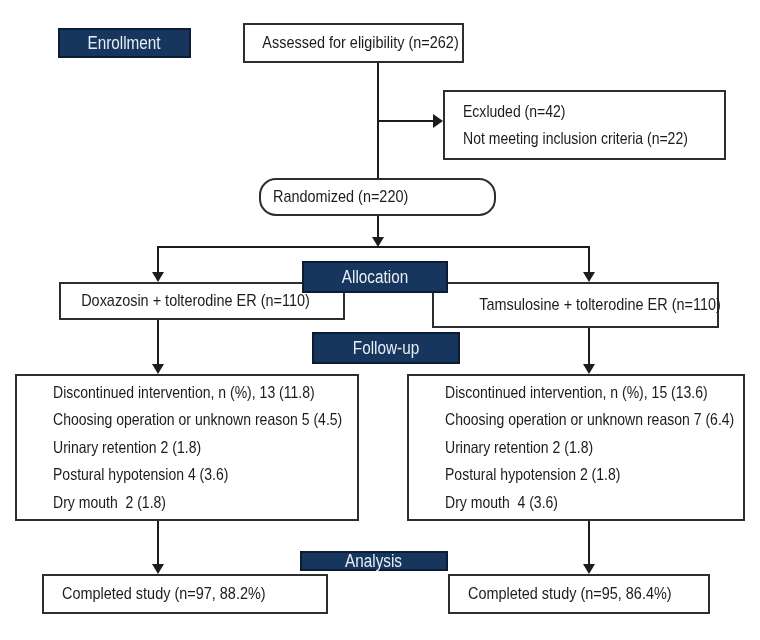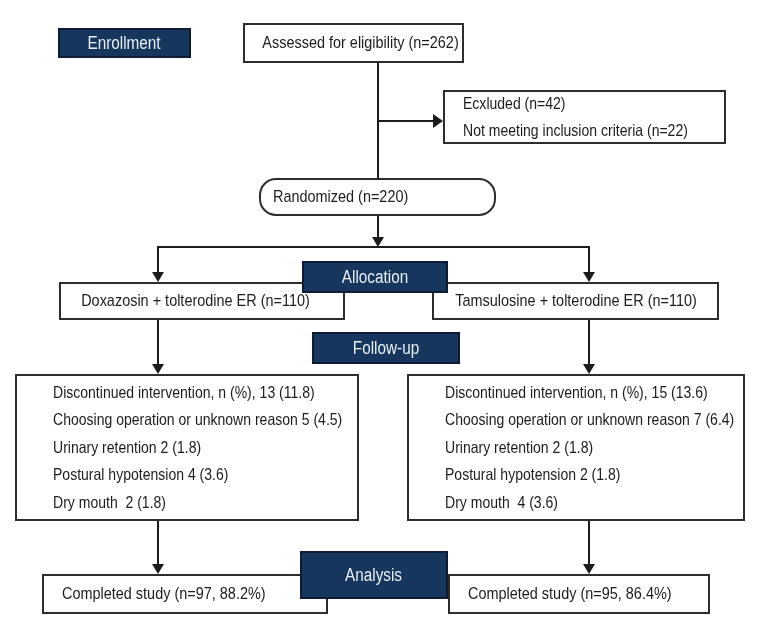--- a/index.html
+++ b/index.html
@@ -48,21 +48,21 @@
 
   <div class="stageLabel" style="left:58px;top:28px;width:133px;height:30px;">
     <span class="txt">Enrollment</span>
   </div>
   <div class="stageLabel" style="left:302px;top:261px;width:146px;height:32px;">
     <span class="txt">Allocation</span>
   </div>
   <div class="stageLabel" style="left:312px;top:332px;width:148px;height:32px;">
     <span class="txt">Follow-up</span>
   </div>
-  <div class="stageLabel" style="left:300px;top:551px;width:148px;height:48px;">
+  <div class="stageLabel" style="left:300px;top:551px;width:148px;height:20px;">
     <span class="txt">Analysis</span>
   </div>
 
   <div class="line" style="left:377px;top:63px;width:2px;height:115px;"></div>
   <div class="line" style="left:378px;top:120px;width:56px;height:2px;"></div>
   <div class="arrowR" style="left:433px;top:114px;"></div>
 
   <div class="line" style="left:377px;top:216px;width:2px;height:23px;"></div>
   <div class="arrowD" style="left:372px;top:237px;"></div>
   <div class="line" style="left:157px;top:246px;width:433px;height:2px;"></div>
@@ -79,33 +79,33 @@
 
   <div class="line" style="left:157px;top:521px;width:2px;height:44px;"></div>
   <div class="arrowD" style="left:152px;top:564px;"></div>
   <div class="line" style="left:588px;top:521px;width:2px;height:44px;"></div>
   <div class="arrowD" style="left:583px;top:564px;"></div>
 
   <div class="box" style="left:243px;top:23px;width:221px;height:40px;">
     <span class="txt">Assessed for eligibility (n=262)</span>
   </div>
 
-  <div class="box list" style="left:443px;top:90px;width:283px;height:54px;padding-left:18px;">
+  <div class="box list" style="left:443px;top:90px;width:283px;height:70px;padding-left:18px;">
     <span class="txt">Ecxluded (n=42)</span>
     <span class="txt">Not meeting inclusion criteria (n=22)</span>
   </div>
 
   <div class="box" style="left:259px;top:178px;width:237px;height:38px;border-radius:17px;">
     <span class="txt">Randomized (n=220)</span>
   </div>
 
   <div class="box" style="left:43px;top:282px;width:286px;height:38px;margin-left:16px;">
     <span class="txt">Doxazosin + tolterodine ER (n=110)</span>
   </div>
-  <div class="box" style="left:432px;top:282px;width:287px;height:38px;">
+  <div class="box" style="left:432px;top:282px;width:287px;height:46px;padding-left:24px;">
     <span class="txt">Tamsulosine + tolterodine ER (n=110)</span>
   </div>
 
   <div class="box list" style="left:15px;top:374px;width:344px;height:147px;">
     <span class="txt">Discontinued intervention, n (%), 13 (11.8)</span>
     <span class="txt">Choosing operation or unknown reason 5 (4.5)</span>
     <span class="txt">Urinary retention 2 (1.8)</span>
     <span class="txt">Postural hypotension 4 (3.6)</span>
     <span class="txt">Dry mouth &nbsp;2 (1.8)</span>
   </div>

